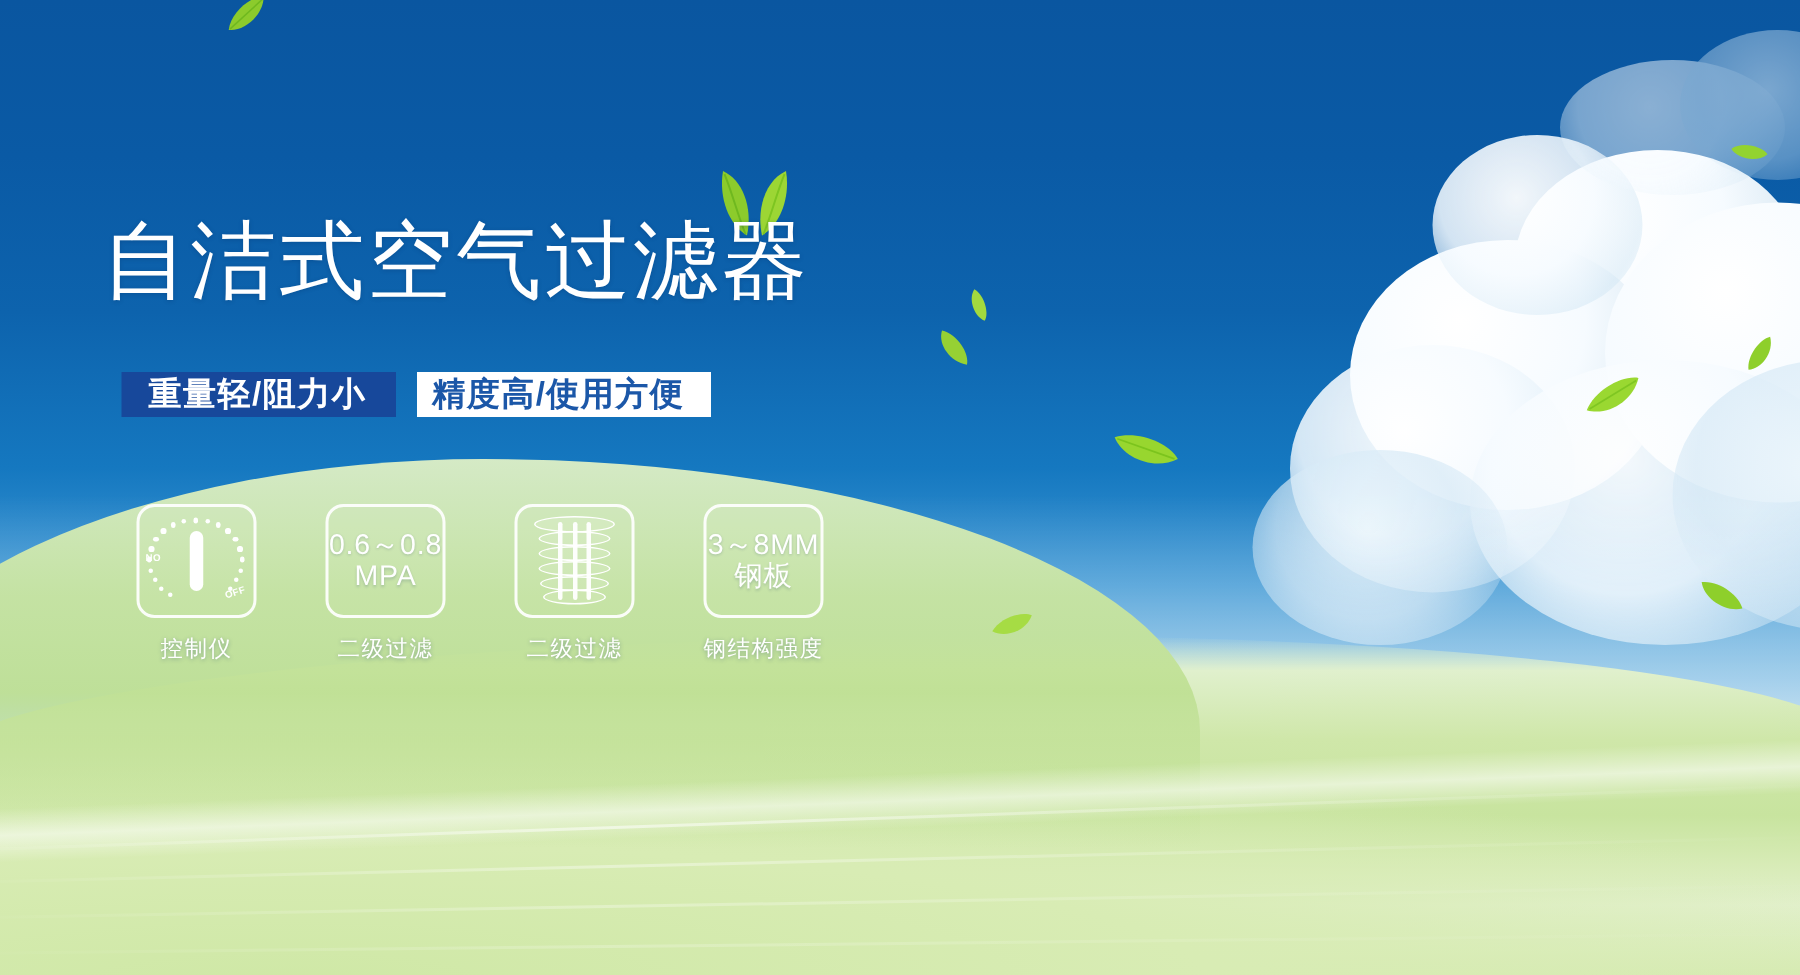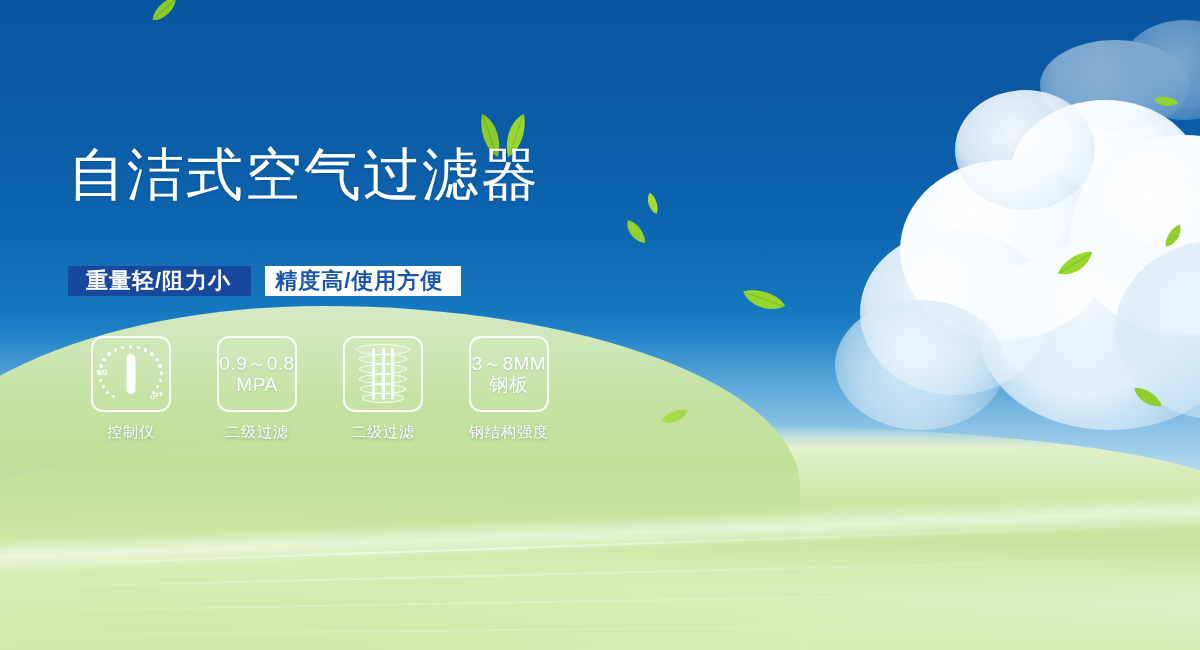--- a/index.html
+++ b/index.html
@@ -91,22 +91,22 @@
   .sprout{ position:absolute; left:470px; top:110px; width:64px; height:48px; }
 
   .title{
     position:absolute; left:68px; top:146px;
     font-size:57px; line-height:1; letter-spacing:2px;
     color:#ffffff; font-weight:300; white-space:nowrap;
     text-shadow:0 1px 3px rgba(0,40,90,.25);
   }
 
   .subbar{
-    position:absolute; left:68px; top:238px; height:50px;
-    display:flex; align-items:flex-start;margin-top:28px;
+    position:absolute; left:81px; top:238px; height:50px;
+    display:flex; align-items:center;
   }
   .subbar-left{
     background:#17489b; color:#ffffff;
     display:flex; align-items:center;
     padding:0 20px 0 18px;
     font-size:22px; font-weight:700; letter-spacing:1px;
     position:relative; z-index:2;
   }
   .subbar-slash{
     width:26px; background:#17489b; position:relative; z-index:2;
@@ -334,21 +334,21 @@
             <div class="lbl no">NO</div>
             <div class="lbl off">OFF</div>
           </div>
         </div>
         <div class="feature-label">控制仪</div>
       </div>
 
       <div class="feature">
         <div class="feature-box">
           <div class="feature-text">
-            <div>0.9～0.8</div>
+            <div>0.6～0.8</div>
             <div>MPA</div>
           </div>
         </div>
         <div class="feature-label">二级过滤</div>
       </div>
 
       <div class="feature">
         <div class="feature-box">
           <div class="stack">
             <div class="disc" style="top:0px;  width:54px; height:11px;"></div>

